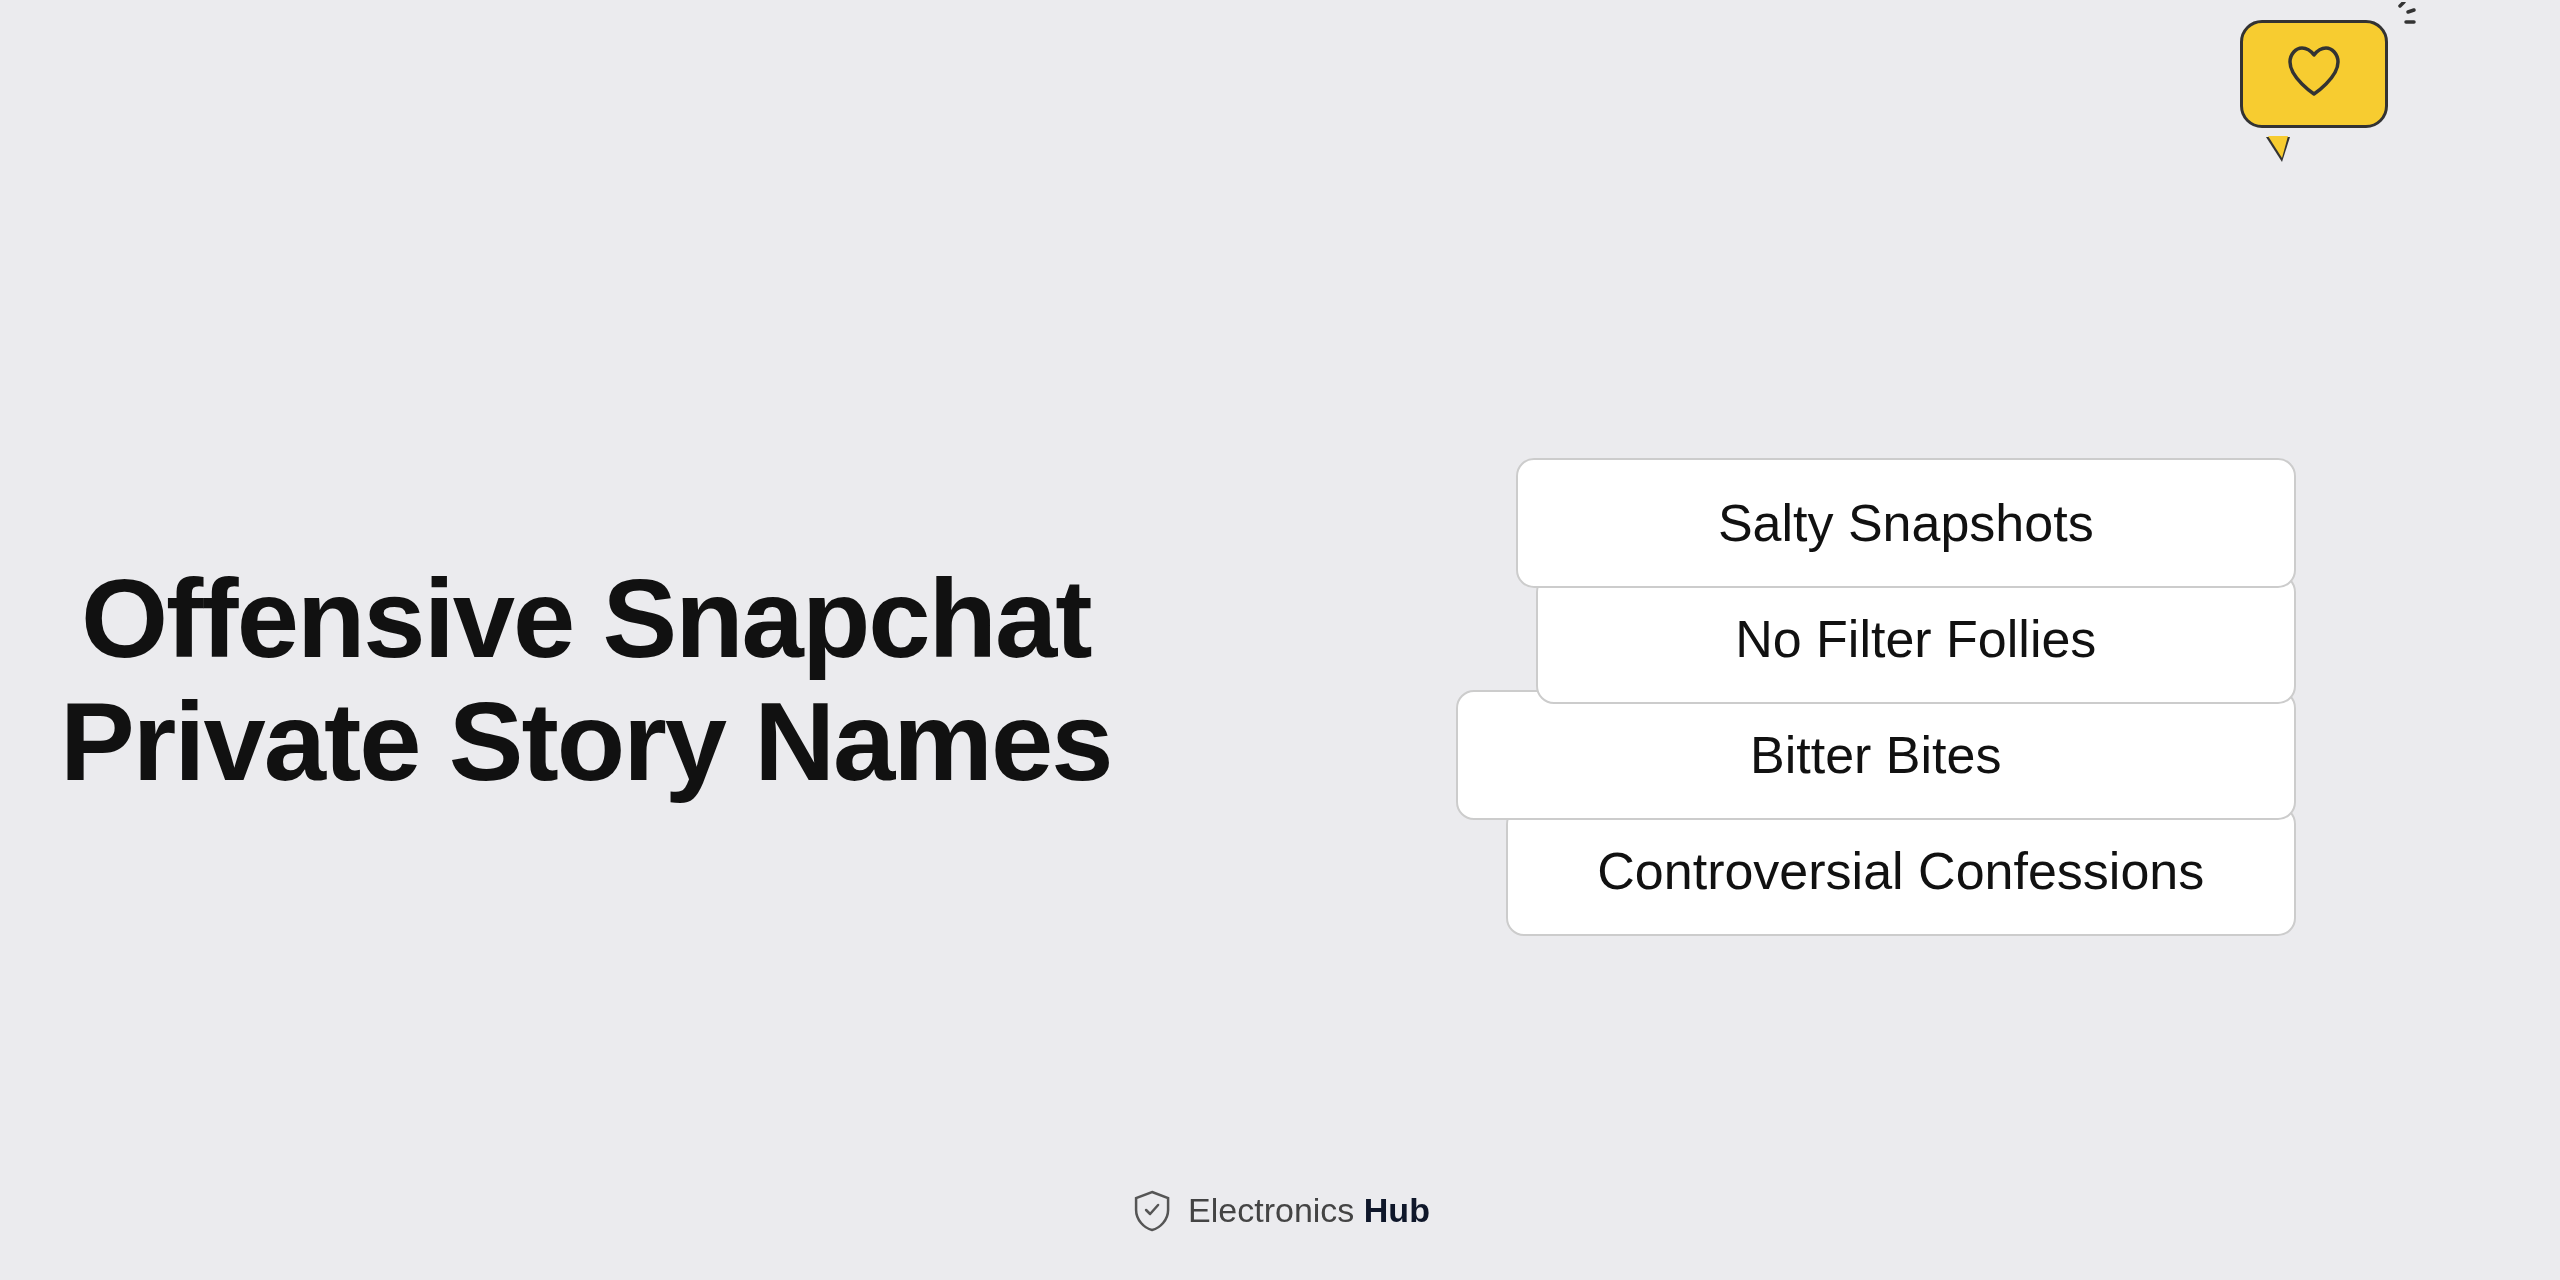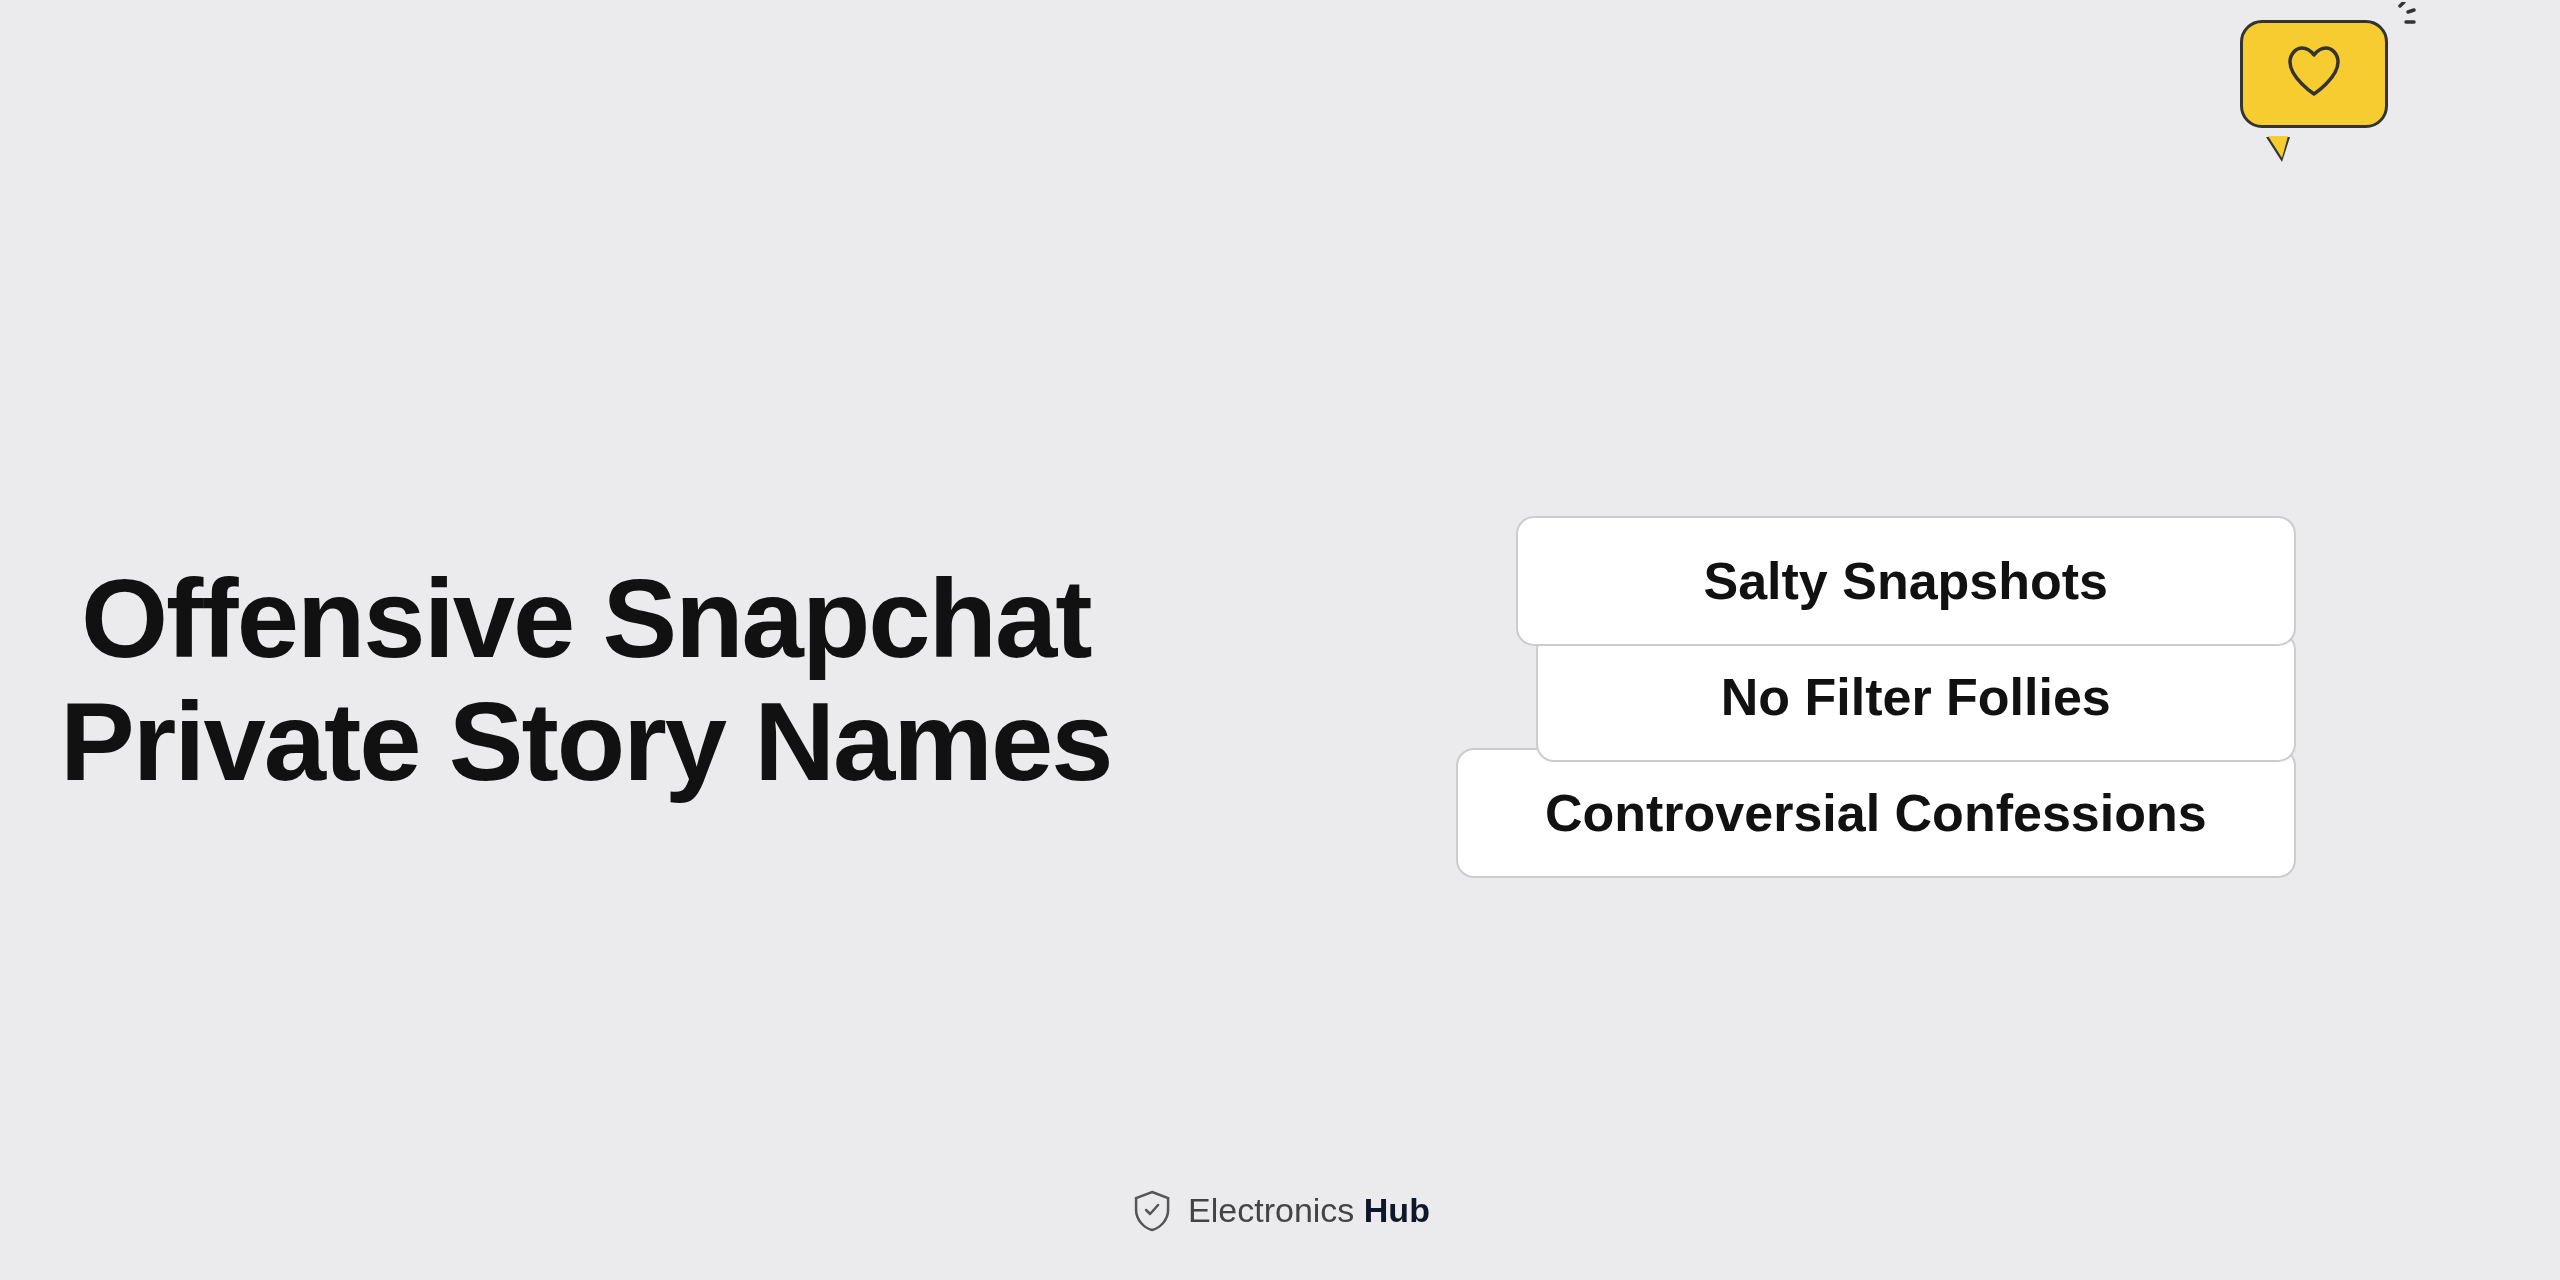--- a/index.html
+++ b/index.html
@@ -120,21 +120,21 @@
 
     .card {
       background: #fff;
       border: 2.5px solid #ccc;
       border-radius: 18px;
       display: flex;
       align-items: center;
       justify-content: center;
       height: 130px;
       font-size: 52px;
-      font-weight: 700;
+      font-weight: 400;
       color: #111;
       position: relative;
     }
 
     
     .left-column .card:nth-child(1) { margin-left: 80px; width: 780px; z-index: 5; margin-bottom: -14px; }
     .left-column .card:nth-child(2) { margin-left: 100px; width: 760px; z-index: 4; margin-bottom: -14px; }
     .left-column .card:nth-child(3) { margin-left: 20px; width: 840px; z-index: 3; margin-bottom: -14px; }
     .left-column .card:nth-child(4) { margin-left: 70px; width: 790px; z-index: 2; margin-bottom: -14px; }
     .left-column .card:nth-child(5) { margin-left: 10px; width: 780px; z-index: 1; }
@@ -206,20 +206,21 @@
   <div class="header">
     <h1 class="page-title">Offensive Snapchat Private Story Names</h1>
   </div>
 
   <div class="content-area">
 
     <div class="column left-column">
 
     <div class="card">Salty Snapshots</div>
         <div class="card">No Filter Follies</div>
+        <div class="card">Bitter Bites</div>
         <div class="card">Controversial Confessions</div>
       </div>
 
 
   </div>
 
   <div class="footer">
     <div class="footer-logo">
 
       <svg class="footer-icon" viewBox="0 0 44 44">

